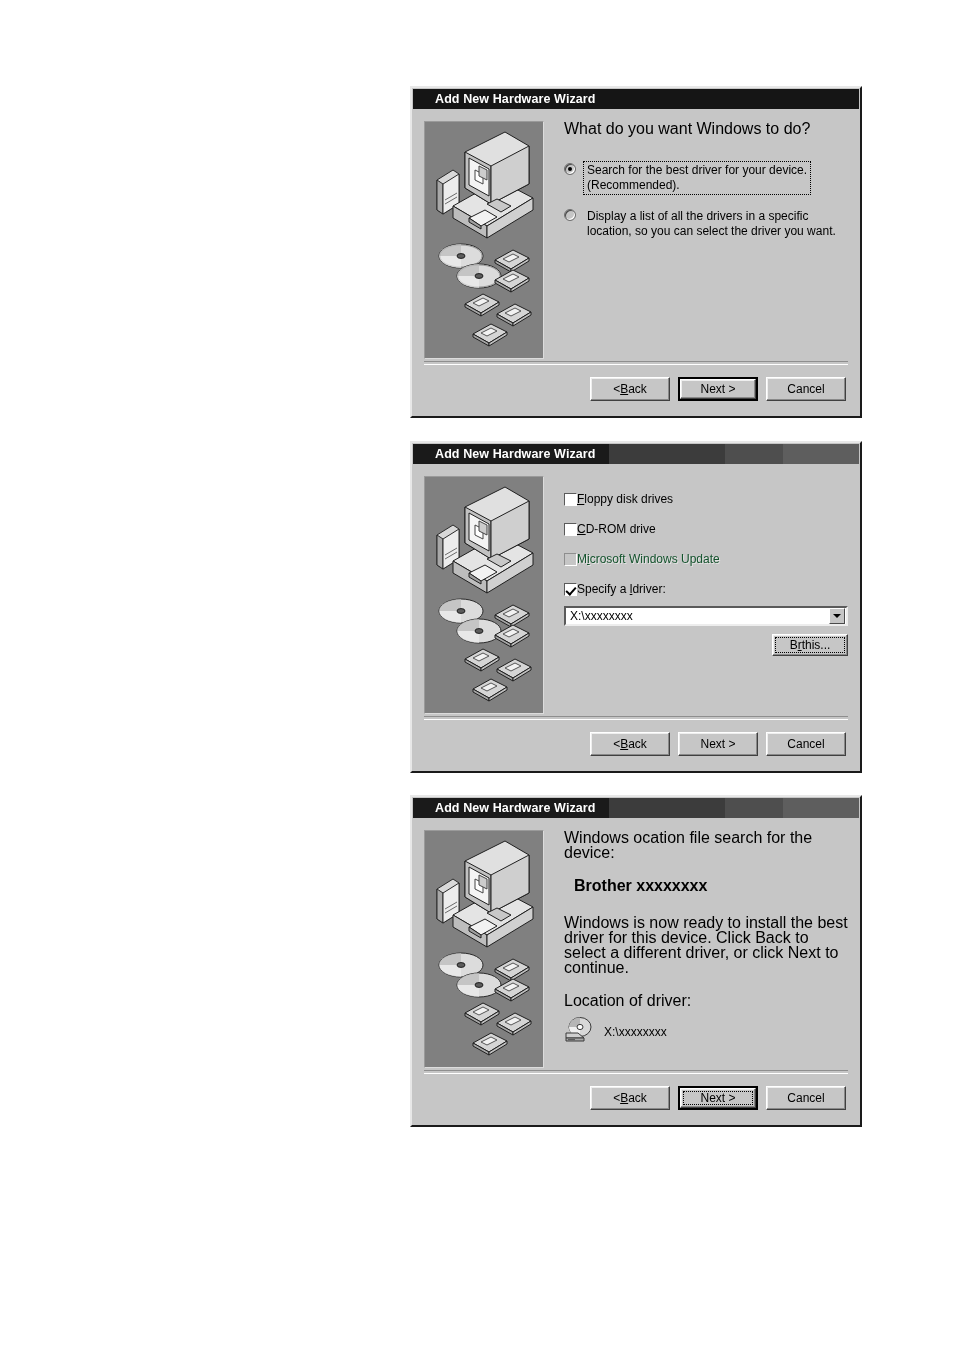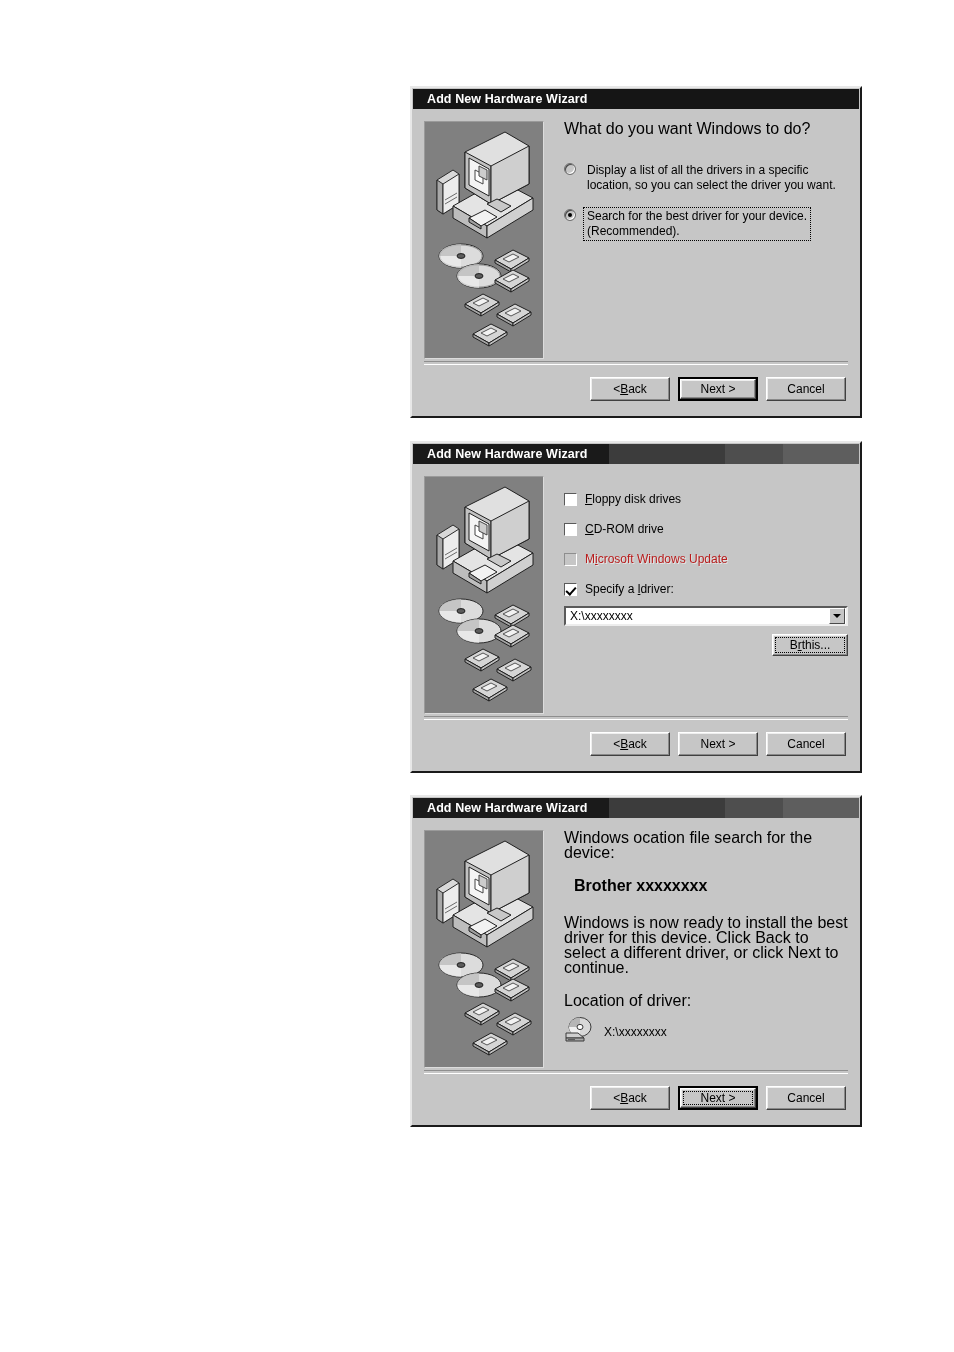--- a/index.html
+++ b/index.html
@@ -46,21 +46,21 @@
   .tb-grad .b3 { flex: 0 0 13%; background: #4e4e4e; }
   .tb-grad .b4 { flex: 1 1 auto; background: #5e5e5e; }
   .tb-solid .b1,.tb-solid .b2,.tb-solid .b3,.tb-solid .b4 { background: #151515; }
 
   .title-text {
     position: relative;
     z-index: 2;
     color: #ffffff;
     font-size: 12.5px;
     font-weight: bold;
-    padding-left: 14px;
+    padding-left: 22px;
     letter-spacing: 0.1px;
     white-space: nowrap;
   }
 
   
   .dlg-body {
     position: relative;
     height: calc(100% - 22px);
   }
 
@@ -145,25 +145,25 @@
     border: solid #000;
     border-width: 0 2px 2px 0;
     transform: rotate(42deg);
   }
   .check-row.disabled .check-mark {
     background: #c6c6c6;
     border-top-color: #8e8e8e;
     border-left-color: #8e8e8e;
   }
   .check-label {
-    margin-left: 8px;
+    margin-left: 0;
     font-size: 12px;
   }
   .check-row.disabled .check-label {
-    color: #b91c1c;
+    color: #14532d;
     text-shadow: 1px 1px 0 #e4e4e4;
   }
 
   
   .combo {
     margin-top: 10px;
     height: 20px;
     background: #ffffff;
     border-top: 2px solid #5a5a5a;
     border-left: 2px solid #5a5a5a;
@@ -372,32 +372,32 @@
         </g>
       </svg>
     </div>
 
     <div class="content">
       <div class="body-text">What do you want Windows to do?</div>
 
       <div class="sp12"></div>
 
       <div class="radio-row">
+        <span class="radio-mark on"></span>
+        <span class="radio-label focus-rect">
+          <span>Search for the best driver for your device.</span><br>
+          <span>(Recommended).</span>
+        </span>
+      </div>
+
+      <div class="radio-row">
         <span class="radio-mark"></span>
         <span class="radio-label">
           <span>Display a list of all the drivers in a specific</span><br>
           <span>location, so you can select the driver you want.</span>
-        </span>
-      </div>
-
-      <div class="radio-row">
-        <span class="radio-mark on"></span>
-        <span class="radio-label focus-rect">
-          <span>Search for the best driver for your device.</span><br>
-          <span>(Recommended).</span>
         </span>
       </div>
     </div>
 
     <div class="sep"></div>
 
     <div class="btnbar">
       <button class="btn">
           <span>&lt; </span>
           <u>B</u>

